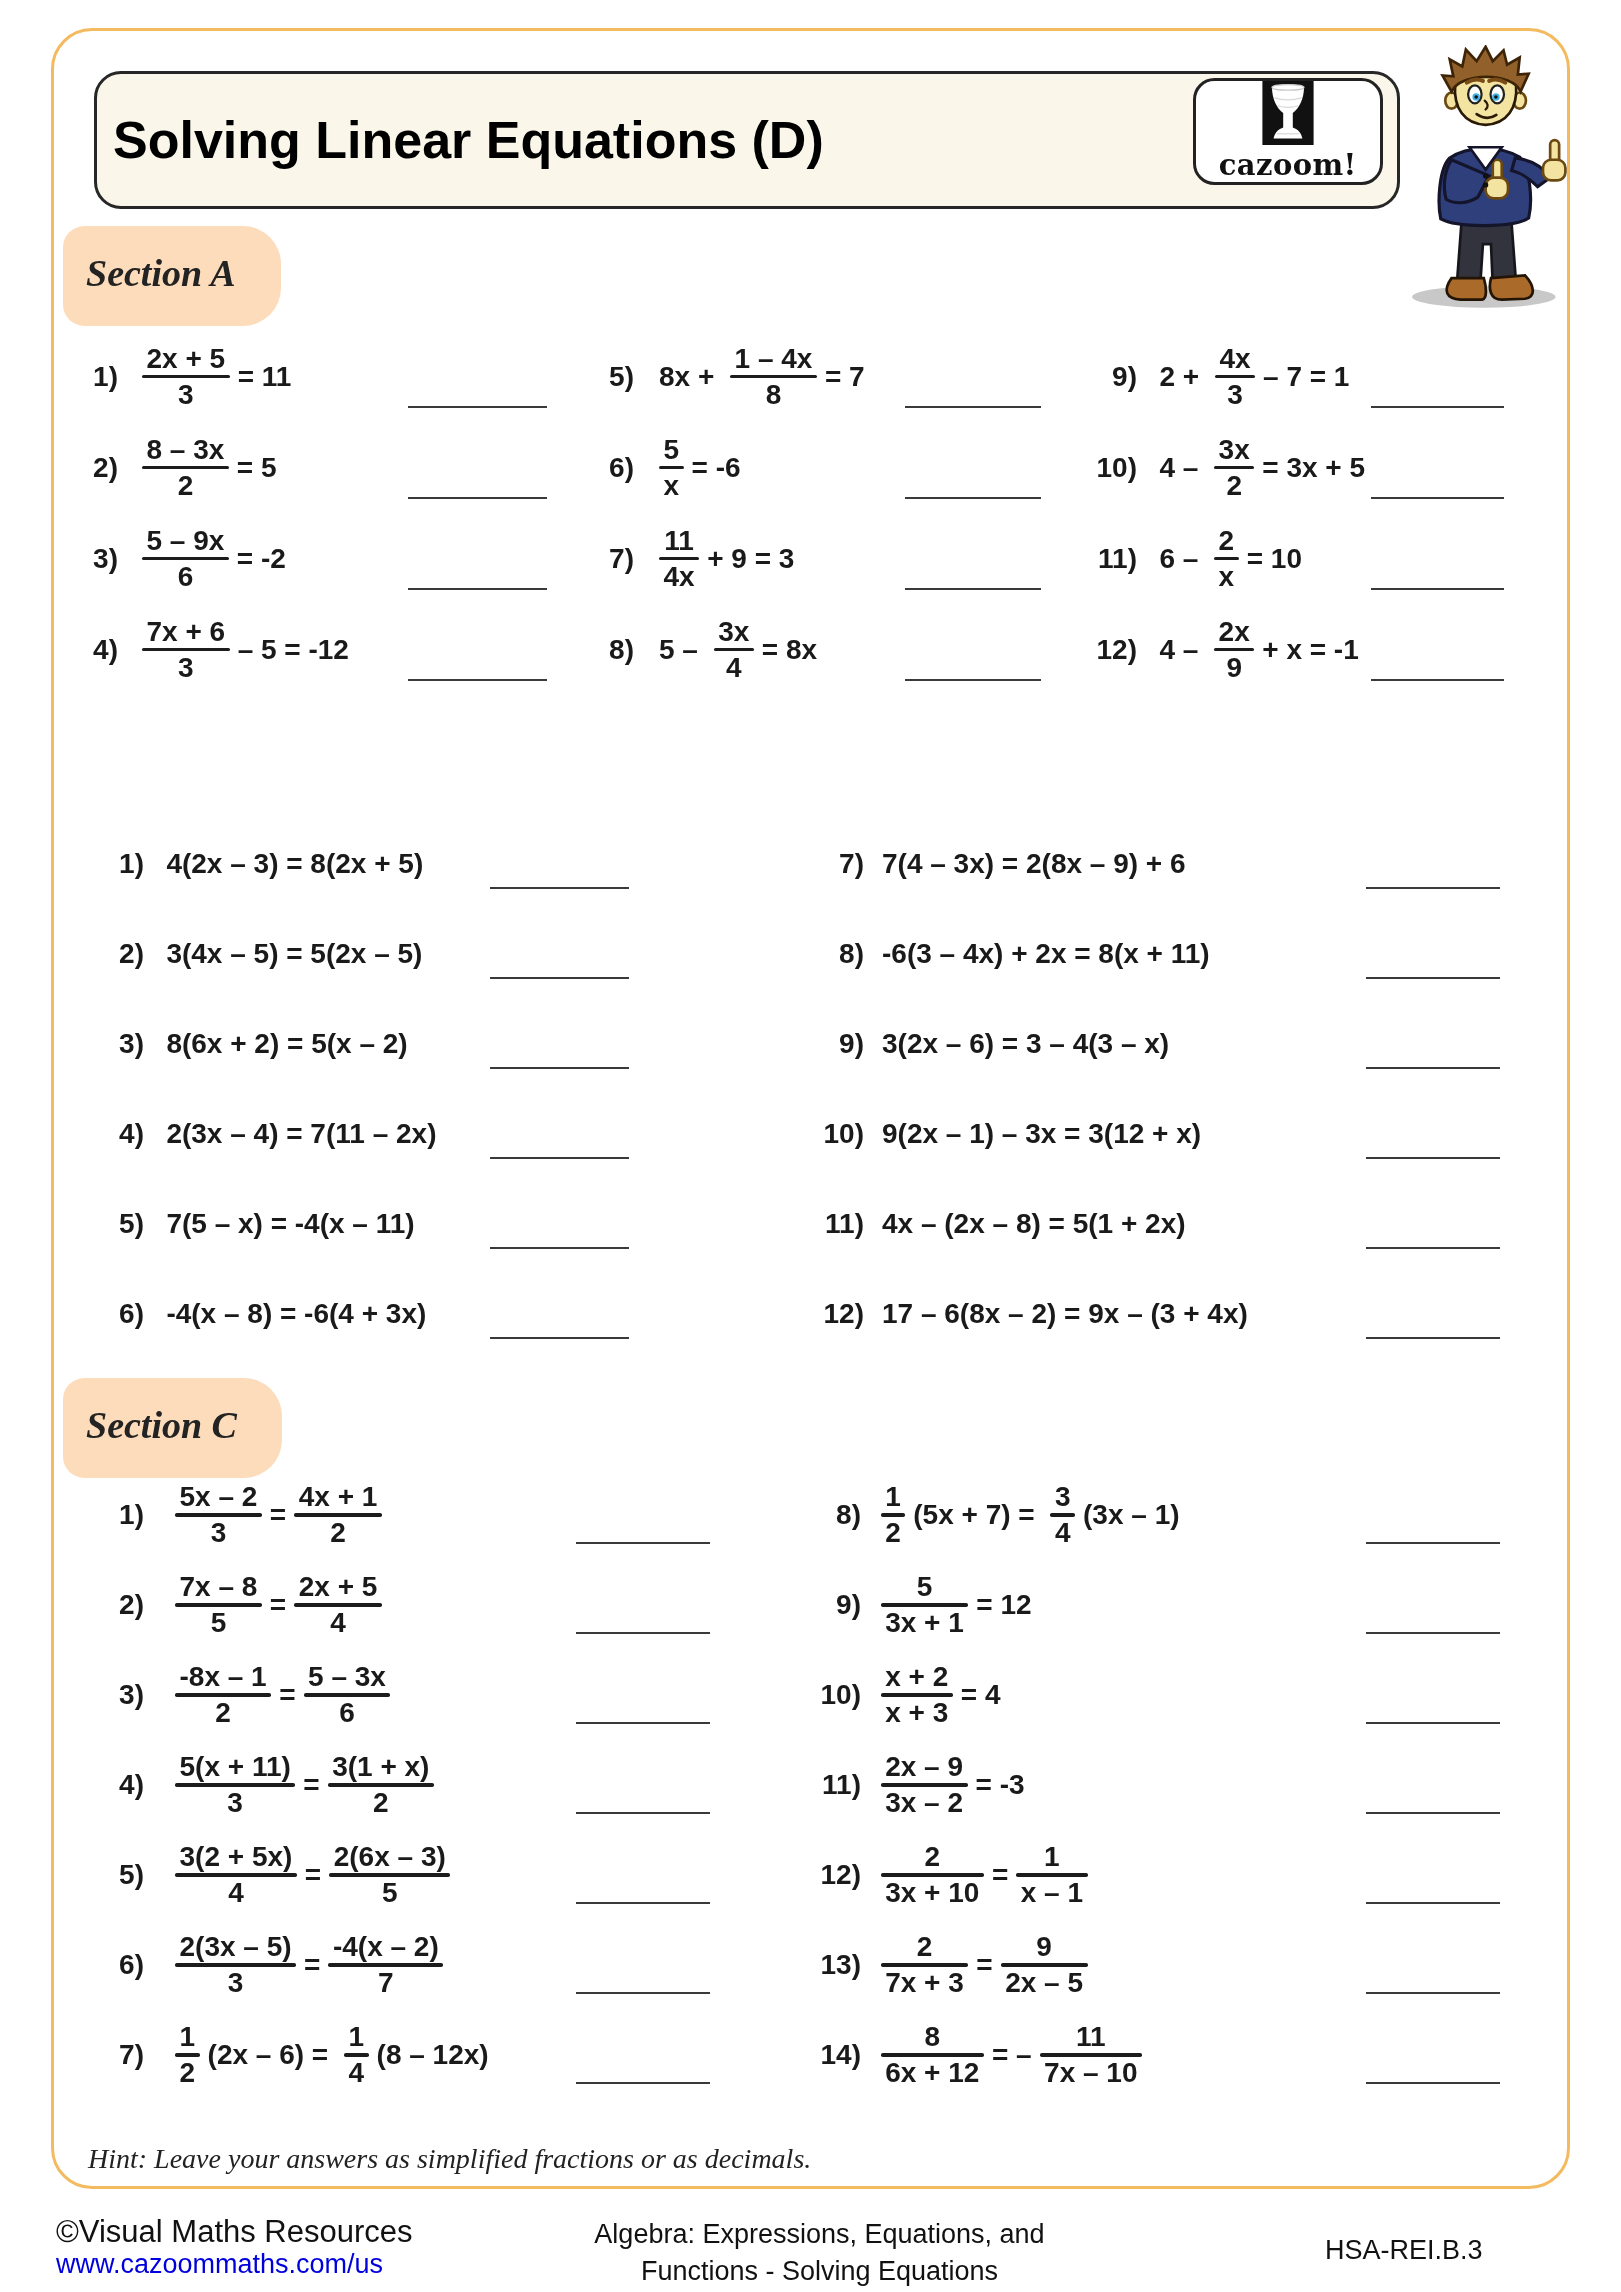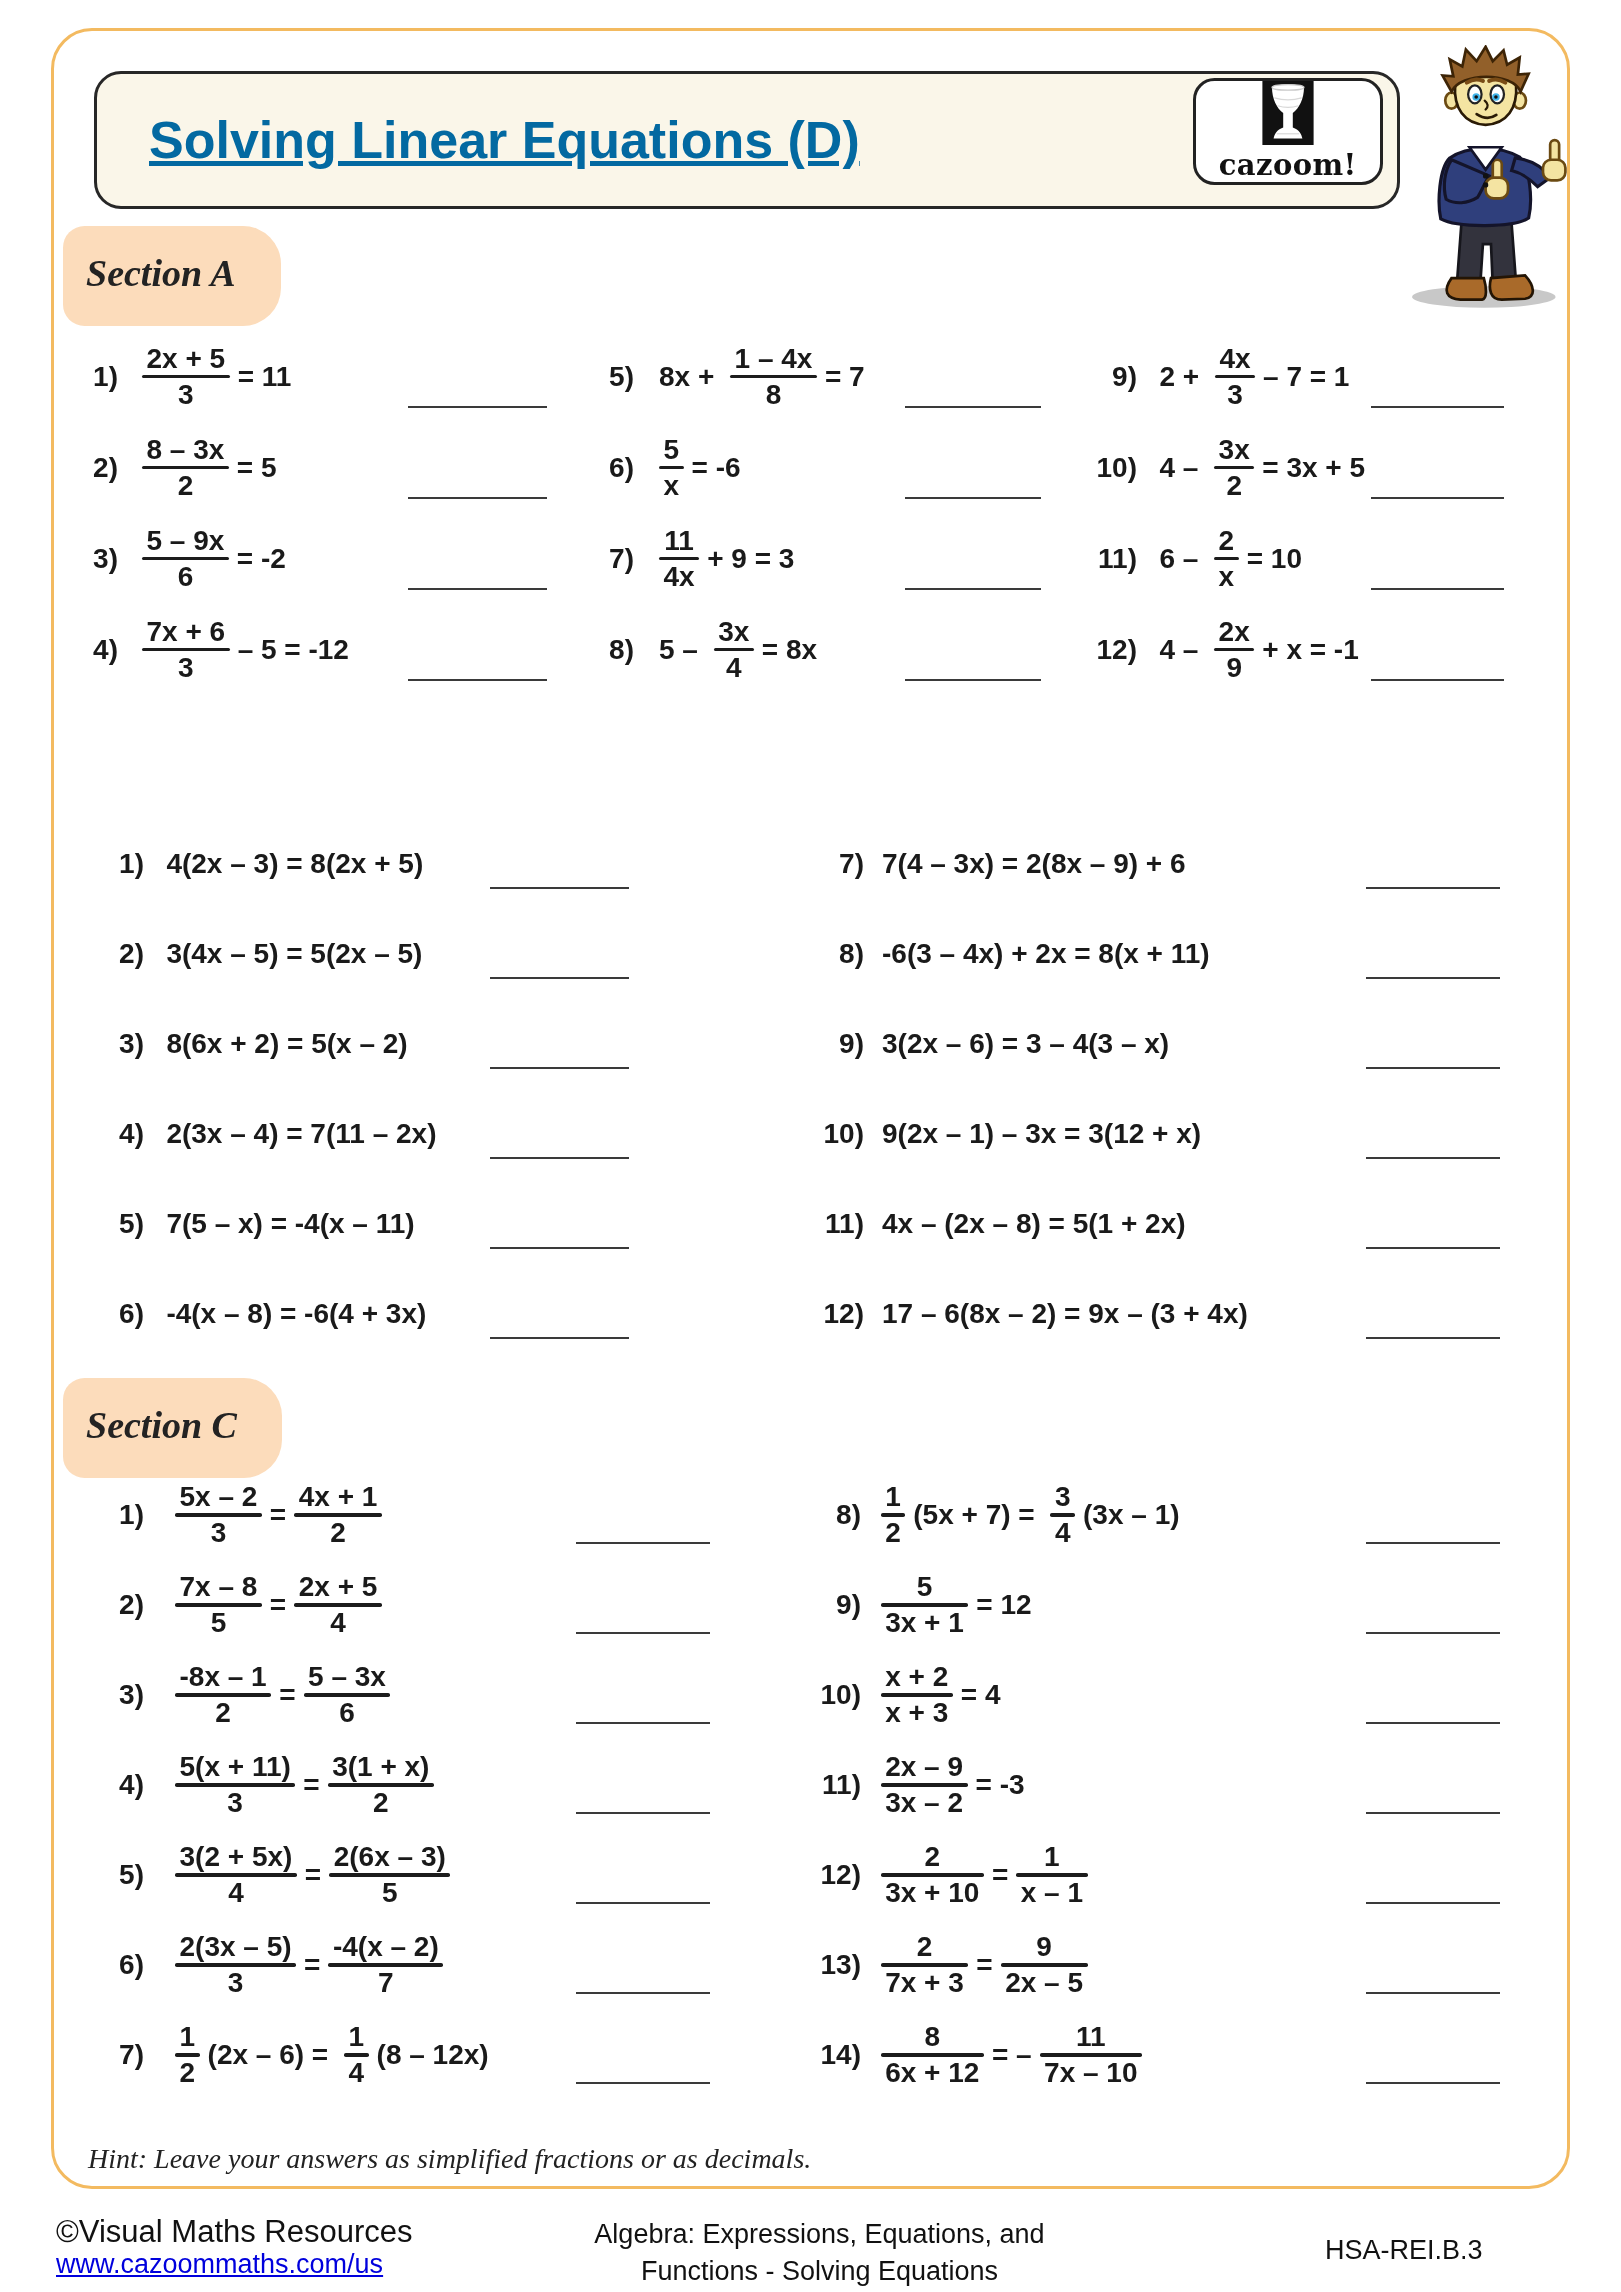--- a/index.html
+++ b/index.html
@@ -4,21 +4,21 @@
 <title>Solving Linear Equations (D)</title>
 <style>
   html,body{margin:0;padding:0;background:#ffffff;}
   .page{position:relative;width:1622px;height:2293px;background:#ffffff;overflow:hidden;
         font-family:"Liberation Sans",sans-serif;color:#111;}
   .frame{position:absolute;left:51px;top:28px;width:1513px;height:2155px;
          border:3.6px solid #f3ba60;border-radius:41px;}
   
   .title-box{position:absolute;left:94px;top:71px;width:1300px;height:132px;background:#faf6e9;
              border:3.6px solid #272727;border-radius:27px;display:flex;align-items:center;}
-  .page-title{padding-left:52px;font-size:52px;font-weight:700;color:#0369a1;white-space:nowrap;text-decoration:underline;}
+  .page-title{padding-left:16px;font-size:52px;font-weight:700;color:#000000;white-space:nowrap;}
   .logo-box{position:absolute;right:14.3px;top:3.6px;bottom:21px;width:184px;background:#ffffff;
             border:3.1px solid #222;border-radius:21.5px;display:flex;flex-direction:column;
             align-items:center;justify-content:center;gap:2.7px;}
   .logo-drum{width:52px;height:64px;}
   .logo-text{font-family:"DejaVu Serif",serif;font-weight:700;font-size:29px;color:#111;letter-spacing:0.4px;}
   .mascot{position:absolute;left:1390px;top:45px;width:193px;height:269px;}
   
   .sec-header{position:absolute;left:63px;height:93px;background:#fcdcbb;
               border-radius:21.5px 38px 38px 21.5px;display:flex;align-items:center;
               padding:0 45px 7.2px 23px;font-family:"Liberation Serif",serif;
@@ -55,21 +55,21 @@
   .cA1 .blank{right:7.2px;width:136px;bottom:14.3px}
   .cA2 .blank{right:27px;width:133px;bottom:14.3px}
   .cB0 .blank{right:88px;width:139px;bottom:19.7px}
   .cB1 .blank{right:31px;width:134px;bottom:19.7px}
   .cC0 .blank{right:7.2px;width:134px;bottom:16px}
   .cC1 .blank{right:31px;width:134px;bottom:16px}
   
   .hint{position:absolute;left:88px;top:2143px;font-family:"Liberation Serif",serif;
         font-style:italic;font-size:28px;color:#222;}
   .f-copy{position:absolute;left:56px;top:2214px;font-size:31px;color:#111;}
-  .f-link{position:absolute;left:56px;top:2249px;font-size:27px;color:#0000dd;text-decoration:underline;cursor:pointer;}
+  .f-link{position:absolute;left:56px;top:2249px;font-size:27px;color:#0000dd;cursor:pointer;}
   .f-center{position:absolute;left:582px;top:2216px;width:475px;text-align:center;
             font-size:27px;color:#111;line-height:1.38;}
   .f-std{position:absolute;left:1325px;top:2235px;font-size:27px;color:#111;}
 </style>
 </head>
 <body>
 
 <div class="page">
   <div class="frame"></div>
 

